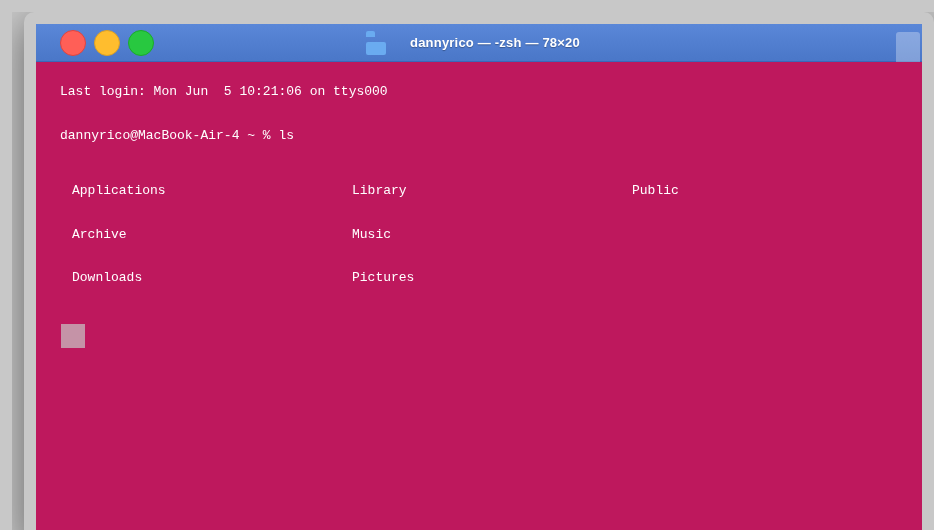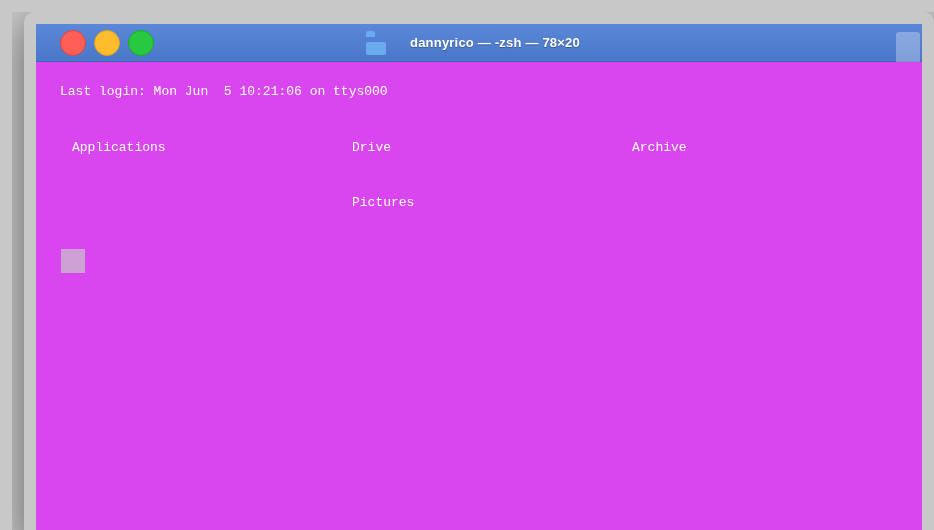--- a/index.html
+++ b/index.html
@@ -105,21 +105,21 @@
 
     .title-text {
       color: white;
       font-size: 13px;
       font-weight: 600;
       text-shadow: 0 1px 1px rgba(0,0,0,0.3);
       letter-spacing: 0.2px;
     }
 
     .terminal-body {
-      background: #d946ef;
+      background: #be185d;
       flex: 1;
       padding: 8px 12px;
       overflow: hidden;
       position: relative;
     }
 
     .terminal-text {
       font-family: 'Menlo', 'Monaco', 'Courier New', monospace;
       font-size: 13px;
       line-height: 1.5;
@@ -142,21 +142,21 @@
       top: 8px;
       width: 6px;
       height: 60px;
       background: rgba(255,255,255,0.3);
       border-radius: 3px;
     }
 
     .ls-grid {
       display: grid;
       grid-template-columns: 280px 280px 280px;
-      row-gap: 12px;
+      row-gap: 0;
     }
 
     .ls-item {
       font-family: 'Menlo', 'Monaco', 'Courier New', monospace;
       font-size: 13px;
       line-height: 1.5;
       color: white;
     }
   </style>
 </head>
@@ -172,30 +172,34 @@
     </div>
     <div class="title-content">
       <div class="folder-icon"></div>
       <span class="title-text">dannyrico — -zsh — 78×20</span>
     </div>
     <div class="scrollbar"></div>
   </div>
 
   <div class="terminal-body">
     <div class="terminal-text">Last login: Mon Jun  5 10:21:06 on ttys000</div>
+    <div class="terminal-text">dannyrico@MacBook-Air-4 ~ % ls</div>
 
     <div class="ls-grid">
 
       <div class="ls-item">Applications</div>
-      <div class="ls-item">Drive</div>
+      <div class="ls-item">Library</div>
+      <div class="ls-item">Public</div>
 
       <div class="ls-item">Archive</div>
 
+      <div class="ls-item">Music</div>
       <div class="ls-item"></div>
 
+      <div class="ls-item">Downloads</div>
       <div class="ls-item">Pictures</div>
       <div class="ls-item"></div>
     </div>
 
     <div>
       <span class="cursor"></span>
     </div>
   </div>
 </div>
 

